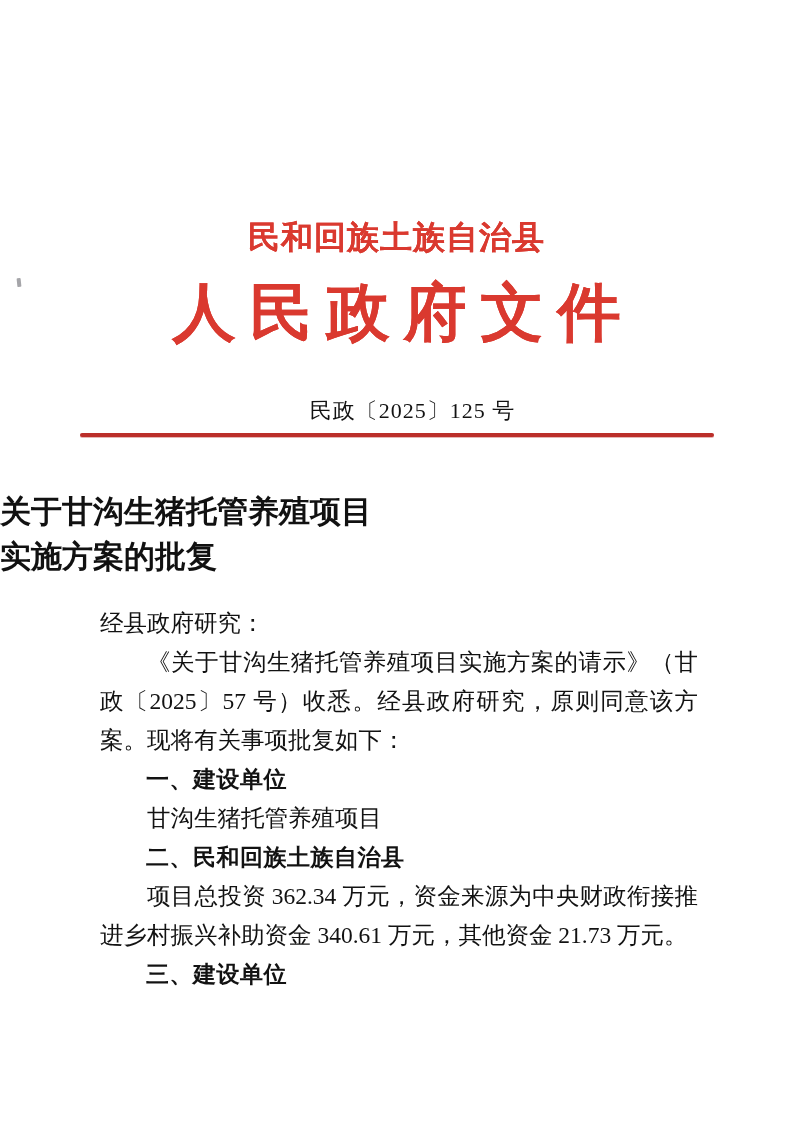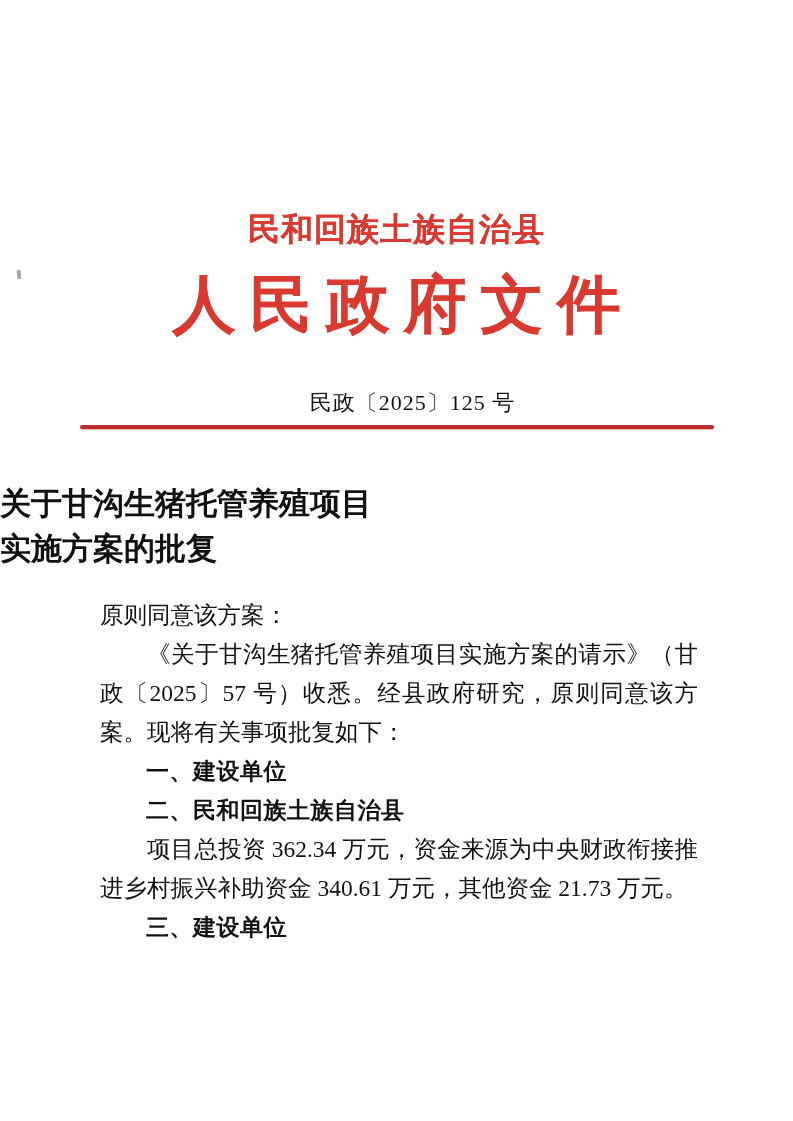--- a/index.html
+++ b/index.html
@@ -26,21 +26,21 @@
     height: 9px;
     background: #8f8f93;
     border-radius: 1px;
     transform: rotate(-6deg);
     opacity: .8;
   }
   .letterhead {
     text-align: center;
   }
   .issuer {
-    margin-top: 0;
+    margin-top: 8px;
     padding-top: 212px;
     font-size: 32px;
     line-height: 34px;
     font-weight: bold;
     letter-spacing: 1px;
     color: var(--header_red, #da392f);
     font-family: "Liberation Serif", "DejaVu Serif", serif;
     text-shadow: 0 0 .5px var(--header_red, #da392f);
   }
   .doc-type {
@@ -114,24 +114,25 @@
     <div class="doc-number">民政〔2025〕125 号</div>
     <hr class="red-divider">
   </div>
 
   <div class="doc-title">
     <div>关于甘沟生猪托管养殖项目</div>
     <div>实施方案的批复</div>
   </div>
 
   <div class="body-text">
-    <p class="salutation">原则同意该方案：</p>
+    <p class="salutation">经县政府研究：</p>
     <p class="para">《关于甘沟生猪托管养殖项目实施方案的请示》（甘政〔2025〕57 号）收悉。经县政府研究，原则同意该方案。现将有关事项批复如下：</p>
 
     <p class="section-heading">一、建设单位</p>
+    <p class="para">甘沟生猪托管养殖项目</p>
 
     <p class="section-heading">二、民和回族土族自治县</p>
     <p class="para">项目总投资 362.34 万元，资金来源为中央财政衔接推进乡村振兴补助资金 340.61 万元，其他资金 21.73 万元。</p>
 
     <p class="section-heading">三、建设单位</p>
   </div>
 
 </div>
 
 </body></html>

